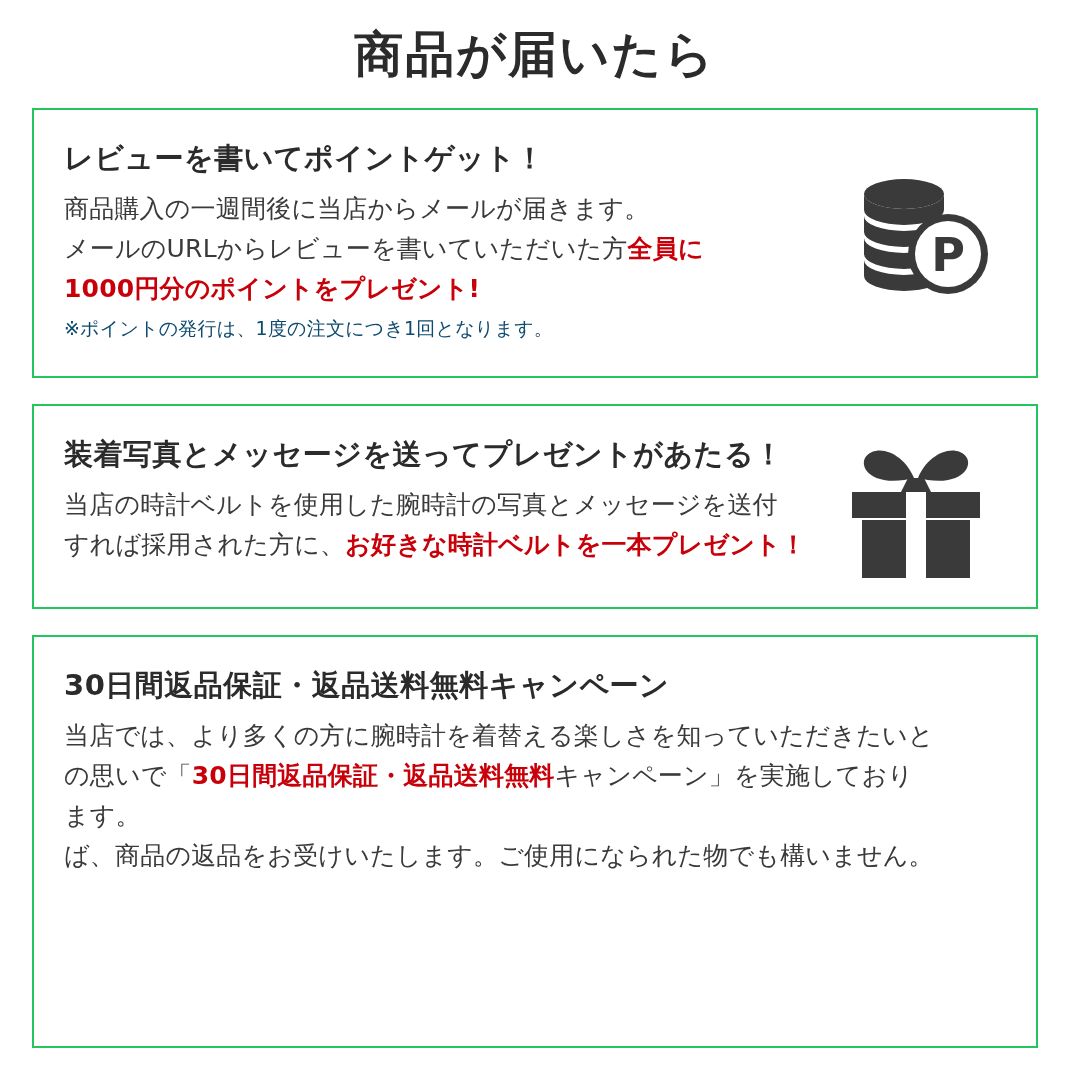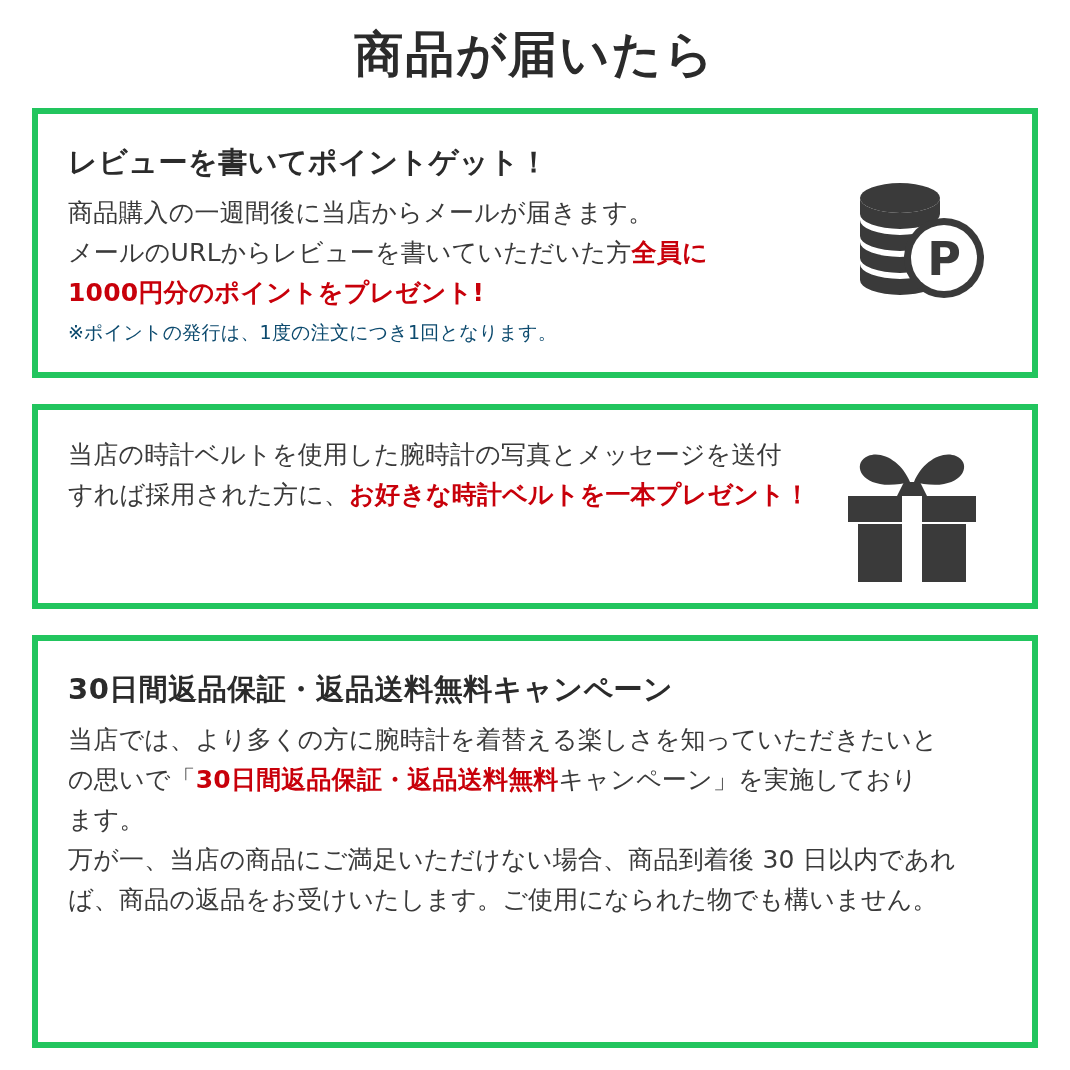--- a/index.html
+++ b/index.html
@@ -25,21 +25,21 @@
     font-size: 49px;
     font-weight: bold;
     color: #2b2b2b;
     letter-spacing: 2px;
     margin: 28px 0 26px 0;
     line-height: 1.1;
   }
   .card {
     position: relative;
     box-sizing: border-box;
-    border: 6px solid #22c55e;
+    border: 2px solid #22c55e;
     margin: 0 32px 26px 32px;
     padding: 26px 30px 22px 30px;
     background: #ffffff;
   }
   .card-1 { height: 270px; }
   .card-2 { height: 205px; }
   .card-3 { height: 413px; }
 
   .card-heading {
     font-size: 29px;
@@ -119,20 +119,21 @@
         </g>
         <circle cx="106" cy="84" r="40" fill="#3a3a3a"></circle>
         <circle cx="106" cy="84" r="33" fill="#ffffff"></circle>
         <text x="106" y="101" text-anchor="middle" font-family="DejaVu Sans, sans-serif" font-size="46" font-weight="bold" fill="#3a3a3a">P</text>
       </svg>
     </div>
   </section>
 
   <section class="card card-2">
     <div class="text-col-2">
+      <div class="card-heading">装着写真とメッセージを送ってプレゼントがあたる！</div>
       <div class="card-body">
         <p>
           <span>当店の時計ベルトを使用した腕時計の写真とメッセージを送付</span>
         </p>
         <p>
           <span>すれば採用された方に、</span><span class="red">お好きな時計ベルトを一本プレゼント！</span>
         </p>
       </div>
     </div>
     <div class="icon-gift">
@@ -156,22 +157,19 @@
         <p>
           <span>当店では、より多くの方に腕時計を着替える楽しさを知っていただきたいと</span>
         </p>
         <p>
           <span>の思いで「</span><span class="red">30日間返品保証・返品送料無料</span><span>キャンペーン」を実施しており</span>
         </p>
         <p>
           <span>ます。</span>
         </p>
         <p>
-          <span>万が一、当店の商品にご満足いただけない場合、商品到着後 30 日以内であれ</span>
-        </p>
-        <p>
           <span>ば、商品の返品をお受けいたします。ご使用になられた物でも構いません。</span>
         </p>
       </div>
     </div>
   </section>
 
 </div>
 
 </body></html>

